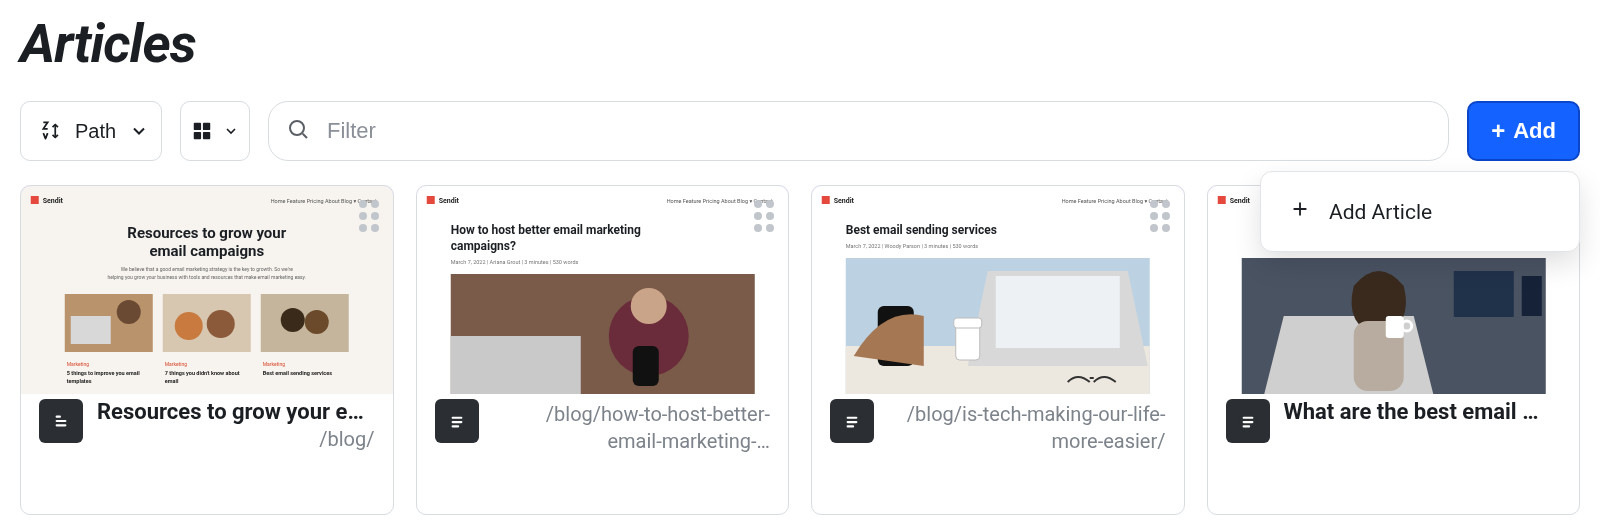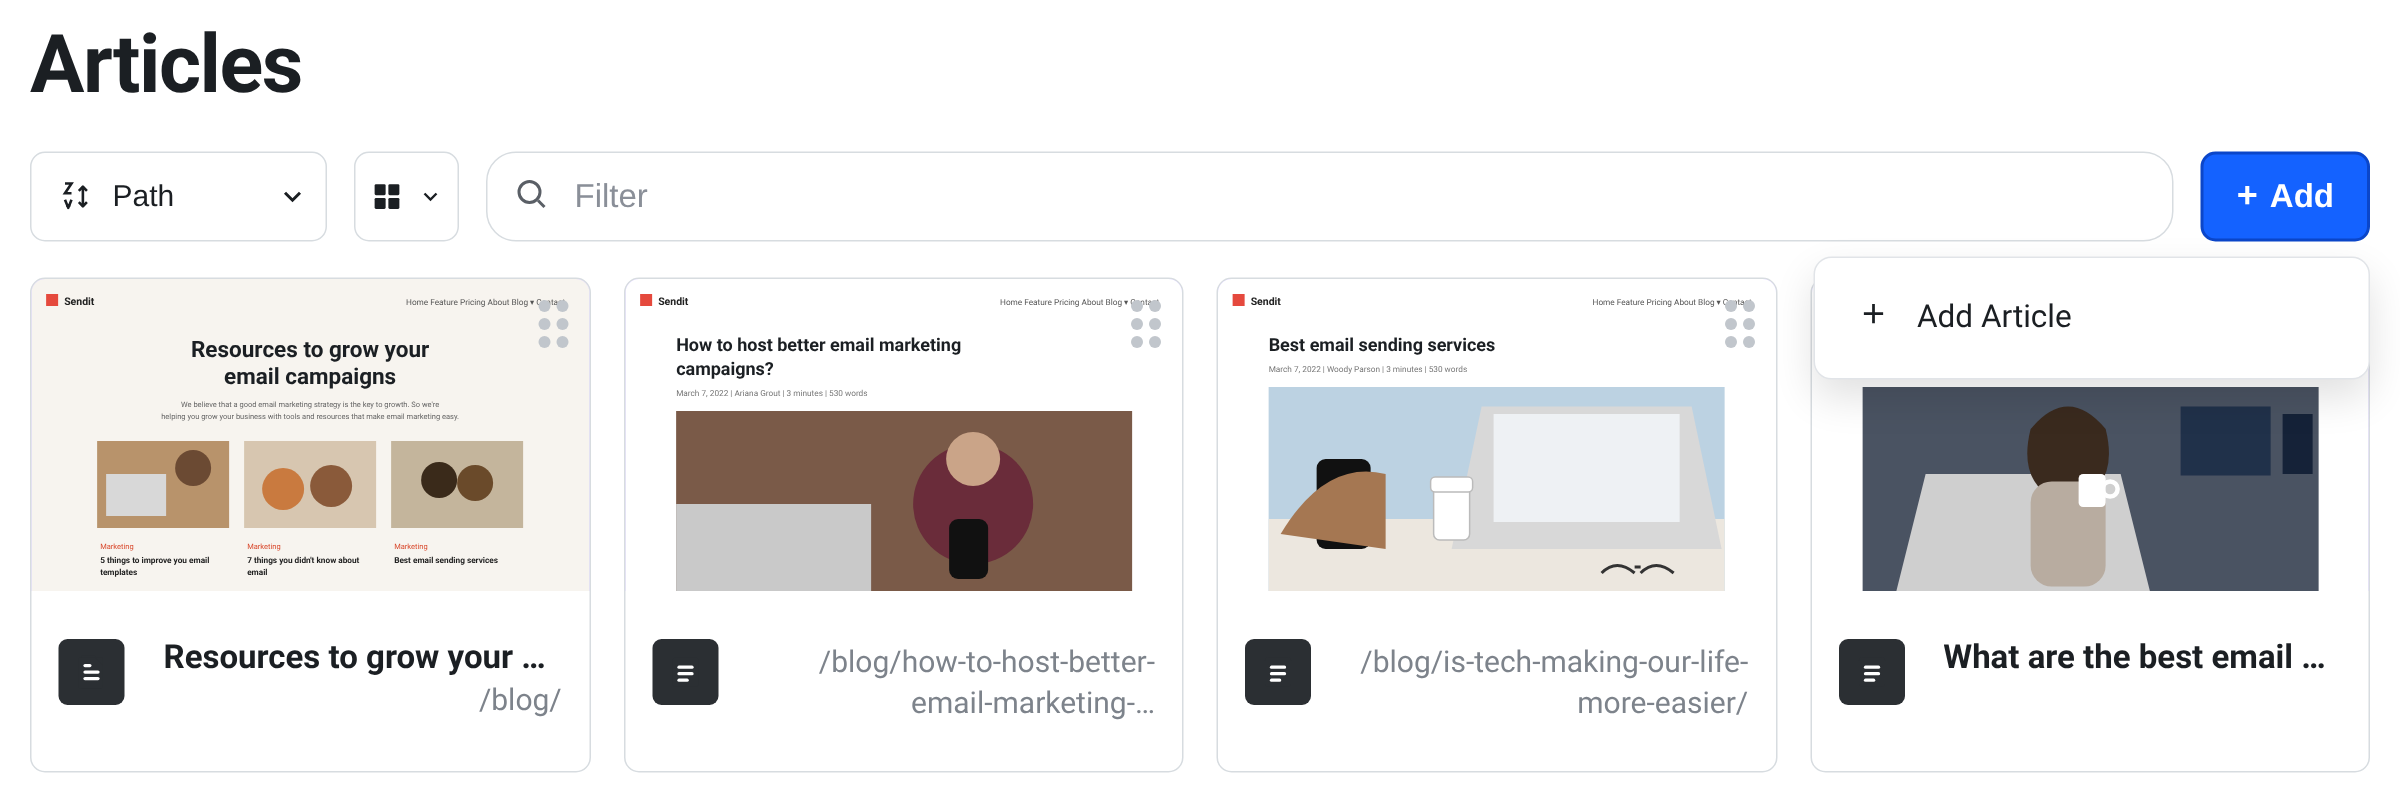--- a/index.html
+++ b/index.html
@@ -1,39 +1,39 @@
 <!DOCTYPE html>
 <html><head>
 <meta charset="utf-8">
 <style>
   * { box-sizing: border-box; margin: 0; padding: 0; }
   html, body { width: 1600px; height: 527px; font-family: -apple-system, BlinkMacSystemFont, "Segoe UI", Roboto, "Helvetica Neue", Arial, sans-serif; background: #fff; color: #1b1f23; }
   .page { padding: 0 20px 20px 20px; }
-  h1.page-title { font-size: 54px; font-weight: 700; letter-spacing: -1px; margin: 12px 0 26px 0; }
+  h1.page-title { font-size: 54px; font-weight: 700; letter-spacing: -1px; margin: 12px 0 26px 0; font-style: italic; }
   .toolbar { display: flex; align-items: center; gap: 18px; margin-bottom: 24px; position: relative; }
   .btn { border: 1px solid #d7dce0; border-radius: 10px; background: #fff; height: 60px; display: inline-flex; align-items: center; justify-content: center; padding: 0 18px; font-size: 20px; color: #1b1f23; cursor: pointer; gap: 10px; }
-  .sort-btn { width: 198px; justify-content: flex-start; padding-right: 12px; position: relative; }
+  .sort-btn { width: 142px; justify-content: flex-start; padding-right: 12px; position: relative; }
   .sort-btn .chev { margin-left: auto; }
   .view-btn { width: 70px; padding: 0 10px; }
   .search-wrap { flex: 1; position: relative; }
   .search-input { width: 100%; height: 60px; border: 1px solid #d7dce0; border-radius: 20px; padding: 0 18px 0 58px; font-size: 22px; color: #1b1f23; background: #fff; }
   .search-input::placeholder { color: #8a8f98; }
   .search-icon-wrap { position: absolute; left: 18px; top: 50%; transform: translateY(-50%); color: #5a5f66; }
   .add-btn { background: #1462ff; border: 2px solid #0b46c9; color: #fff; font-weight: 600; font-size: 22px; height: 60px; padding: 0 22px; border-radius: 10px; display: inline-flex; align-items: center; gap: 8px; cursor: pointer; }
   .add-btn .plus { font-size: 24px; line-height: 1; }
-  .dropdown { position: absolute; right: 0; top: 70px; width: 371px; background: #fff; border: 1px solid #e1e4e8; border-radius: 12px; box-shadow: 0 12px 28px rgba(0,0,0,0.12); padding: 8px 0; z-index: 20; }
+  .dropdown { position: absolute; right: 0; top: 70px; width: 320px; background: #fff; border: 1px solid #e1e4e8; border-radius: 12px; box-shadow: 0 12px 28px rgba(0,0,0,0.12); padding: 8px 0; z-index: 20; }
   .dropdown-item { display: flex; align-items: center; gap: 18px; padding: 18px 28px; font-size: 21px; cursor: pointer; }
   .chev svg, .icon svg { display: block; }
   .grid { display: grid; grid-template-columns: repeat(4, 1fr); gap: 22px; }
   .card { border: 1px solid #d7dce0; border-radius: 10px; overflow: hidden; background: #fff; display: flex; flex-direction: column; height: 330px; position: relative; }
   .card .drag { position: absolute; right: 14px; top: 14px; display: grid; grid-template-columns: repeat(2, 8px); grid-template-rows: repeat(3, 8px); gap: 4px; cursor: grab; }
   .card .drag span { width: 8px; height: 8px; background: #c1c6cc; border-radius: 50%; display: block; }
   .thumb { flex: 0 0 208px; width: 100%; background: #c4b5fd; display: flex; align-items: center; justify-content: flex-start; overflow: hidden; }
   svg.preview { width: 100%; height: 100%; }
-  .meta { display: flex; align-items: flex-start; gap: 26px; padding: 32px 18px 18px 18px; flex: 1; overflow: hidden; }
+  .meta { display: flex; align-items: flex-start; gap: 14px; padding: 5px 18px 18px 18px; flex: 1; overflow: hidden; }
   .doc-icon { flex: 0 0 44px; height: 44px; width: 44px; background: #2b2f33; border-radius: 6px; display: flex; align-items: center; justify-content: center; }
   .doc-icon svg { width: 26px; height: 26px; }
   .meta-text { min-width: 0; flex: 1; overflow: hidden; }
   .meta-text .title { font-size: 22px; font-weight: 700; white-space: nowrap; text-overflow: ellipsis; overflow: hidden; }
   .meta-text .path { font-size: 20px; color: #7d838b; line-height: 1.35; margin-top: 2px; display: -webkit-box; -webkit-line-clamp: 2; -webkit-box-orient: vertical; overflow: hidden; word-break: break-word; text-align: right; }
 </style>
 </head>
 <body>
 <div class="page">
 

